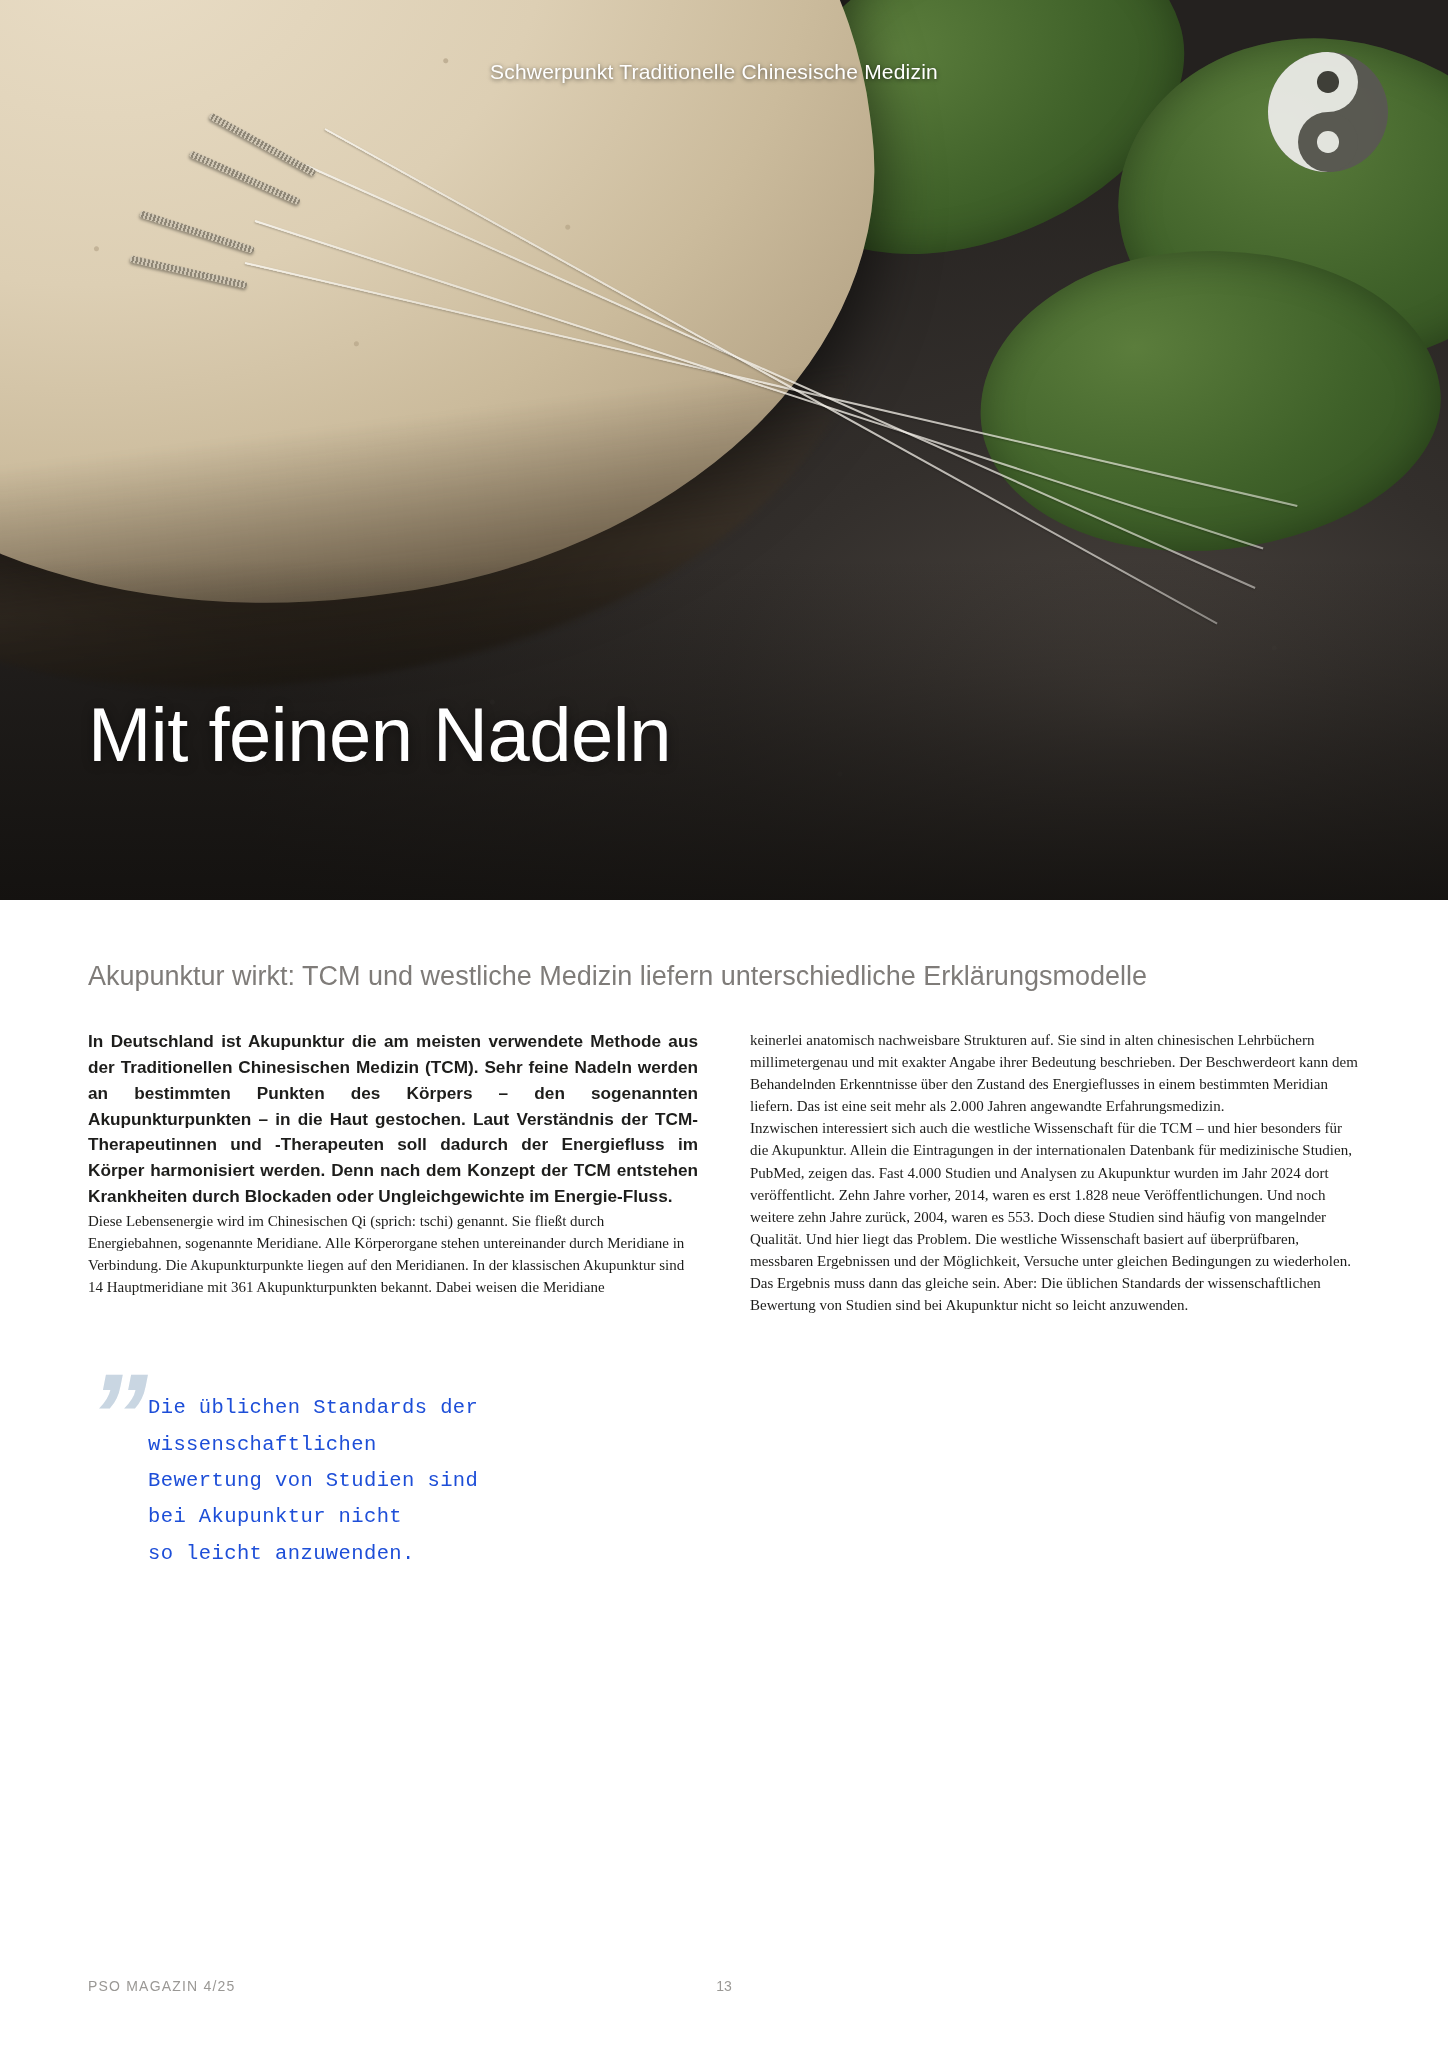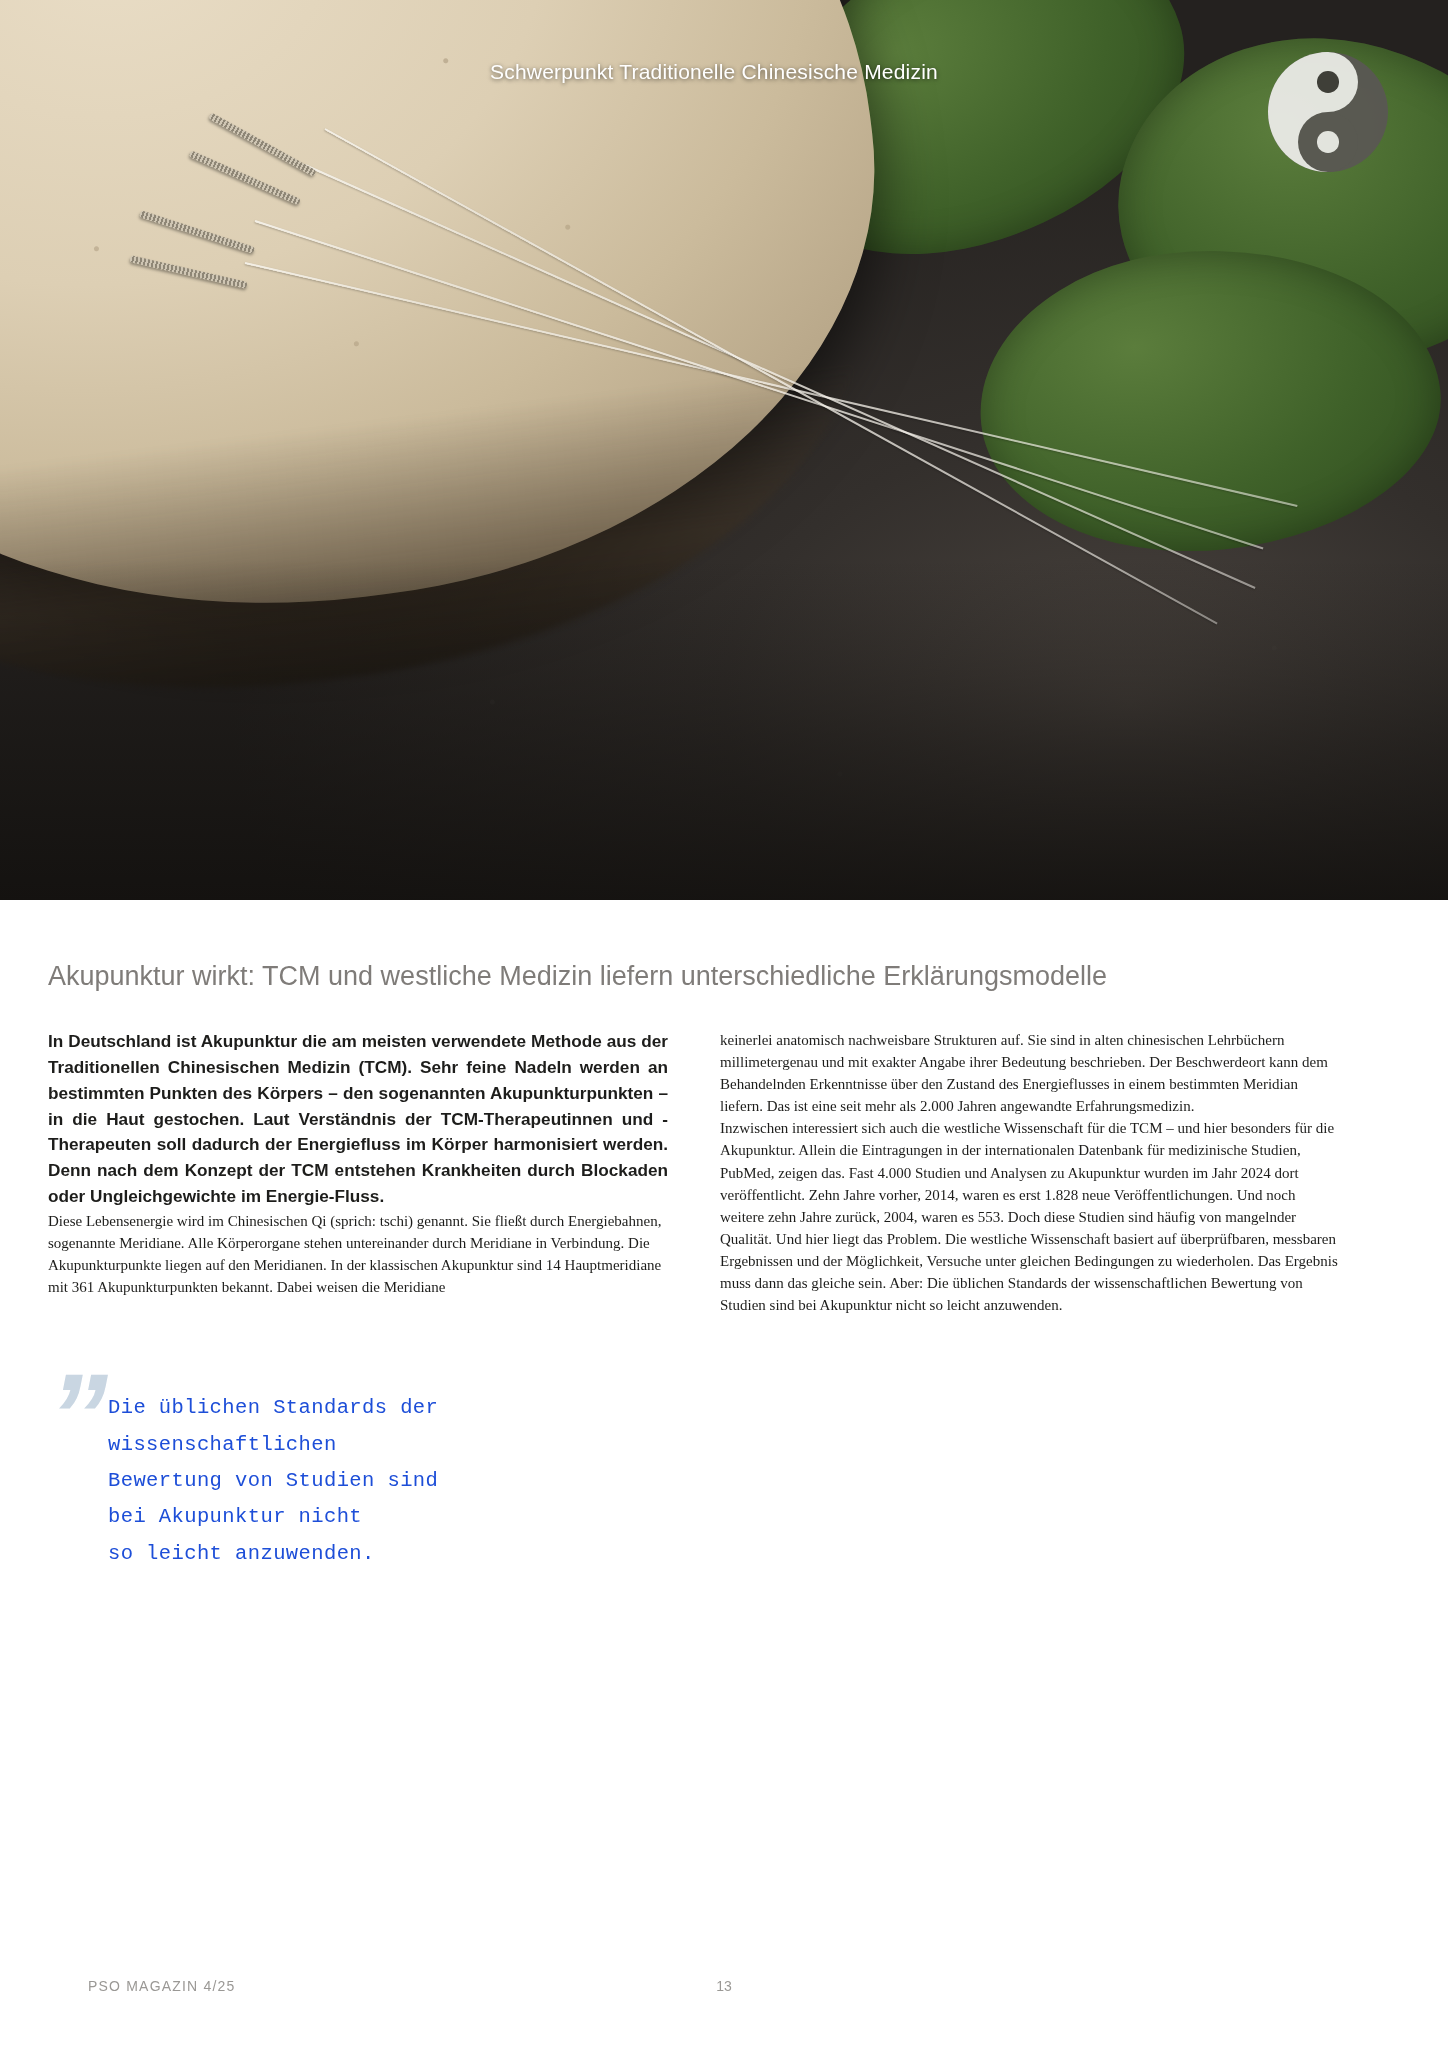--- a/index.html
+++ b/index.html
@@ -165,21 +165,21 @@
     letter-spacing: -0.5px;
     text-shadow: 0 2px 12px rgba(0,0,0,.45);
   }
 
   
   .content {
     position: absolute;
     top: 900px;
     left: 0;
     width: 100%;
-    padding: 58px 88px 0 48px;
+    padding: 58px 88px 0 88px;
   }
   .standfirst {
     color: #7f7c79;
     font-size: 27px;
     line-height: 1.38;
     font-weight: 400;
     margin-bottom: 34px;
     max-width: 1130px;
   }
   .cols {
@@ -295,20 +295,21 @@
     <div class="kicker">Schwerpunkt Traditionelle Chinesische Medizin</div>
 
     <div class="yin-yang">
       <div class="yy-white-half"></div>
       <div class="yy-c1"></div>
       <div class="yy-c2"></div>
       <div class="yy-dot-dark"></div>
       <div class="yy-dot-light"></div>
     </div>
 
+    <h1 class="hero-title">Mit feinen Nadeln</h1>
   </div>
 
   <div class="content">
 
     <div class="standfirst">Akupunktur wirkt: TCM und westliche Medizin liefern unterschiedliche Erklärungsmodelle</div>
 
     <div class="cols">
 
       <div class="col">
         <p class="lead">In Deutschland ist Akupunktur die am meisten verwendete Methode aus der Traditionellen Chinesischen Medizin (TCM). Sehr feine Nadeln werden an bestimmten Punkten des Körpers – den sogenannten Akupunkturpunkten – in die Haut gestochen. Laut Verständnis der TCM-Therapeutinnen und -Therapeuten soll dadurch der Energiefluss im Körper harmonisiert werden. Denn nach dem Konzept der TCM entstehen Krankheiten durch Blockaden oder Ungleichgewichte im Energie-Fluss.</p>

